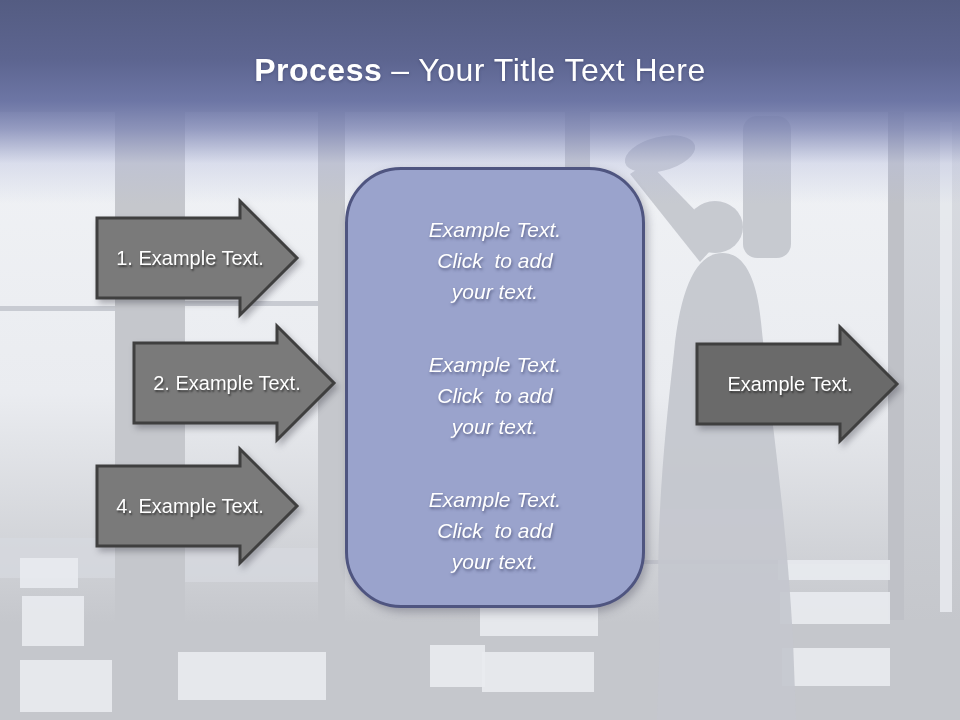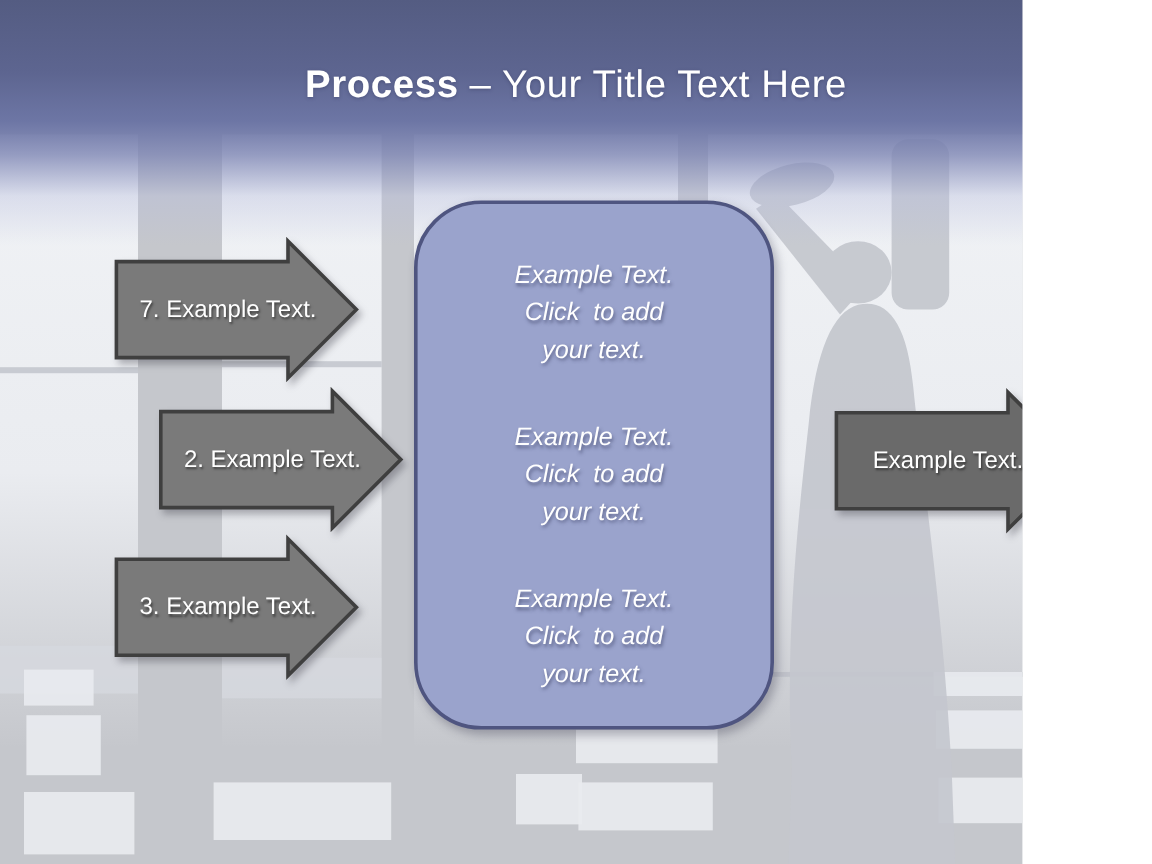--- a/index.html
+++ b/index.html
@@ -1,17 +1,17 @@
 <!DOCTYPE html>
 <html style="--header-top: #545c82; --header-mid: #6d76a5; --panel-fill: #9aa3cc; --panel-border: #4f5580; --arrow-fill: #7a7a7a; --arrow-fill-right: #6a6a6a; --arrow-border: #3f3f3f; --label-text: #ffffff; --photo-base: #c5c7cc; --pane-light: #f1f3f6;"><head>
 <meta charset="utf-8">
 <style>
   html,body{margin:0;padding:0;background:#fff;}
   body{width:960px;height:720px;overflow:hidden;font-family:"Liberation Sans",sans-serif;}
-  .slide{position:relative;width:852px;height:720px;overflow:hidden;background:var(--photo-base,#c5c7cc);}
+  .slide{position:relative;width:960px;height:720px;overflow:hidden;background:var(--photo-base,#c5c7cc);}
 
   
   .photo{position:absolute;inset:0;}
   .pane{position:absolute;top:112px;height:512px;
         background:linear-gradient(180deg,rgba(243,245,248,.95) 0%,rgba(238,240,244,.9) 55%,rgba(238,240,244,0) 100%);}
   .pane.p1{left:0;width:115px;}
   .pane.p2{left:185px;width:133px;}
   .pane.p3{left:345px;width:220px;}
   .pane.p4{left:590px;width:298px;}
   .pane.p5{left:904px;width:56px;background:linear-gradient(180deg,rgba(221,224,230,.9),rgba(221,224,230,0) 100%);}
@@ -125,33 +125,33 @@
   <div class="header-grad"></div>
 
   <div class="slide-title">
     <span class="bold">Process</span><span class="rest">– Your Title Text Here</span>
   </div>
 
   <div class="arrow a1">
     <svg width="206" height="122" viewBox="0 0 206 122">
       <polygon points="2,21 145,21 145,4 202,61 145,118 145,101 2,101"></polygon>
     </svg>
-    <div class="arrow-label">7. Example Text.</div>
+    <div class="arrow-label">1. Example Text.</div>
   </div>
   <div class="arrow a2">
     <svg width="206" height="122" viewBox="0 0 206 122">
       <polygon points="2,21 145,21 145,4 202,61 145,118 145,101 2,101"></polygon>
     </svg>
     <div class="arrow-label">2. Example Text.</div>
   </div>
   <div class="arrow a3">
     <svg width="206" height="122" viewBox="0 0 206 122">
       <polygon points="2,21 145,21 145,4 202,61 145,118 145,101 2,101"></polygon>
     </svg>
-    <div class="arrow-label">3. Example Text.</div>
+    <div class="arrow-label">4. Example Text.</div>
   </div>
 
   <div class="panel">
     <div class="pblock">
       <span class="pline">Example Text.</span>
       <span class="pline">Click  to add</span>
       <span class="pline">your text.</span>
     </div>
     <div class="pblock">
       <span class="pline">Example Text.</span>

